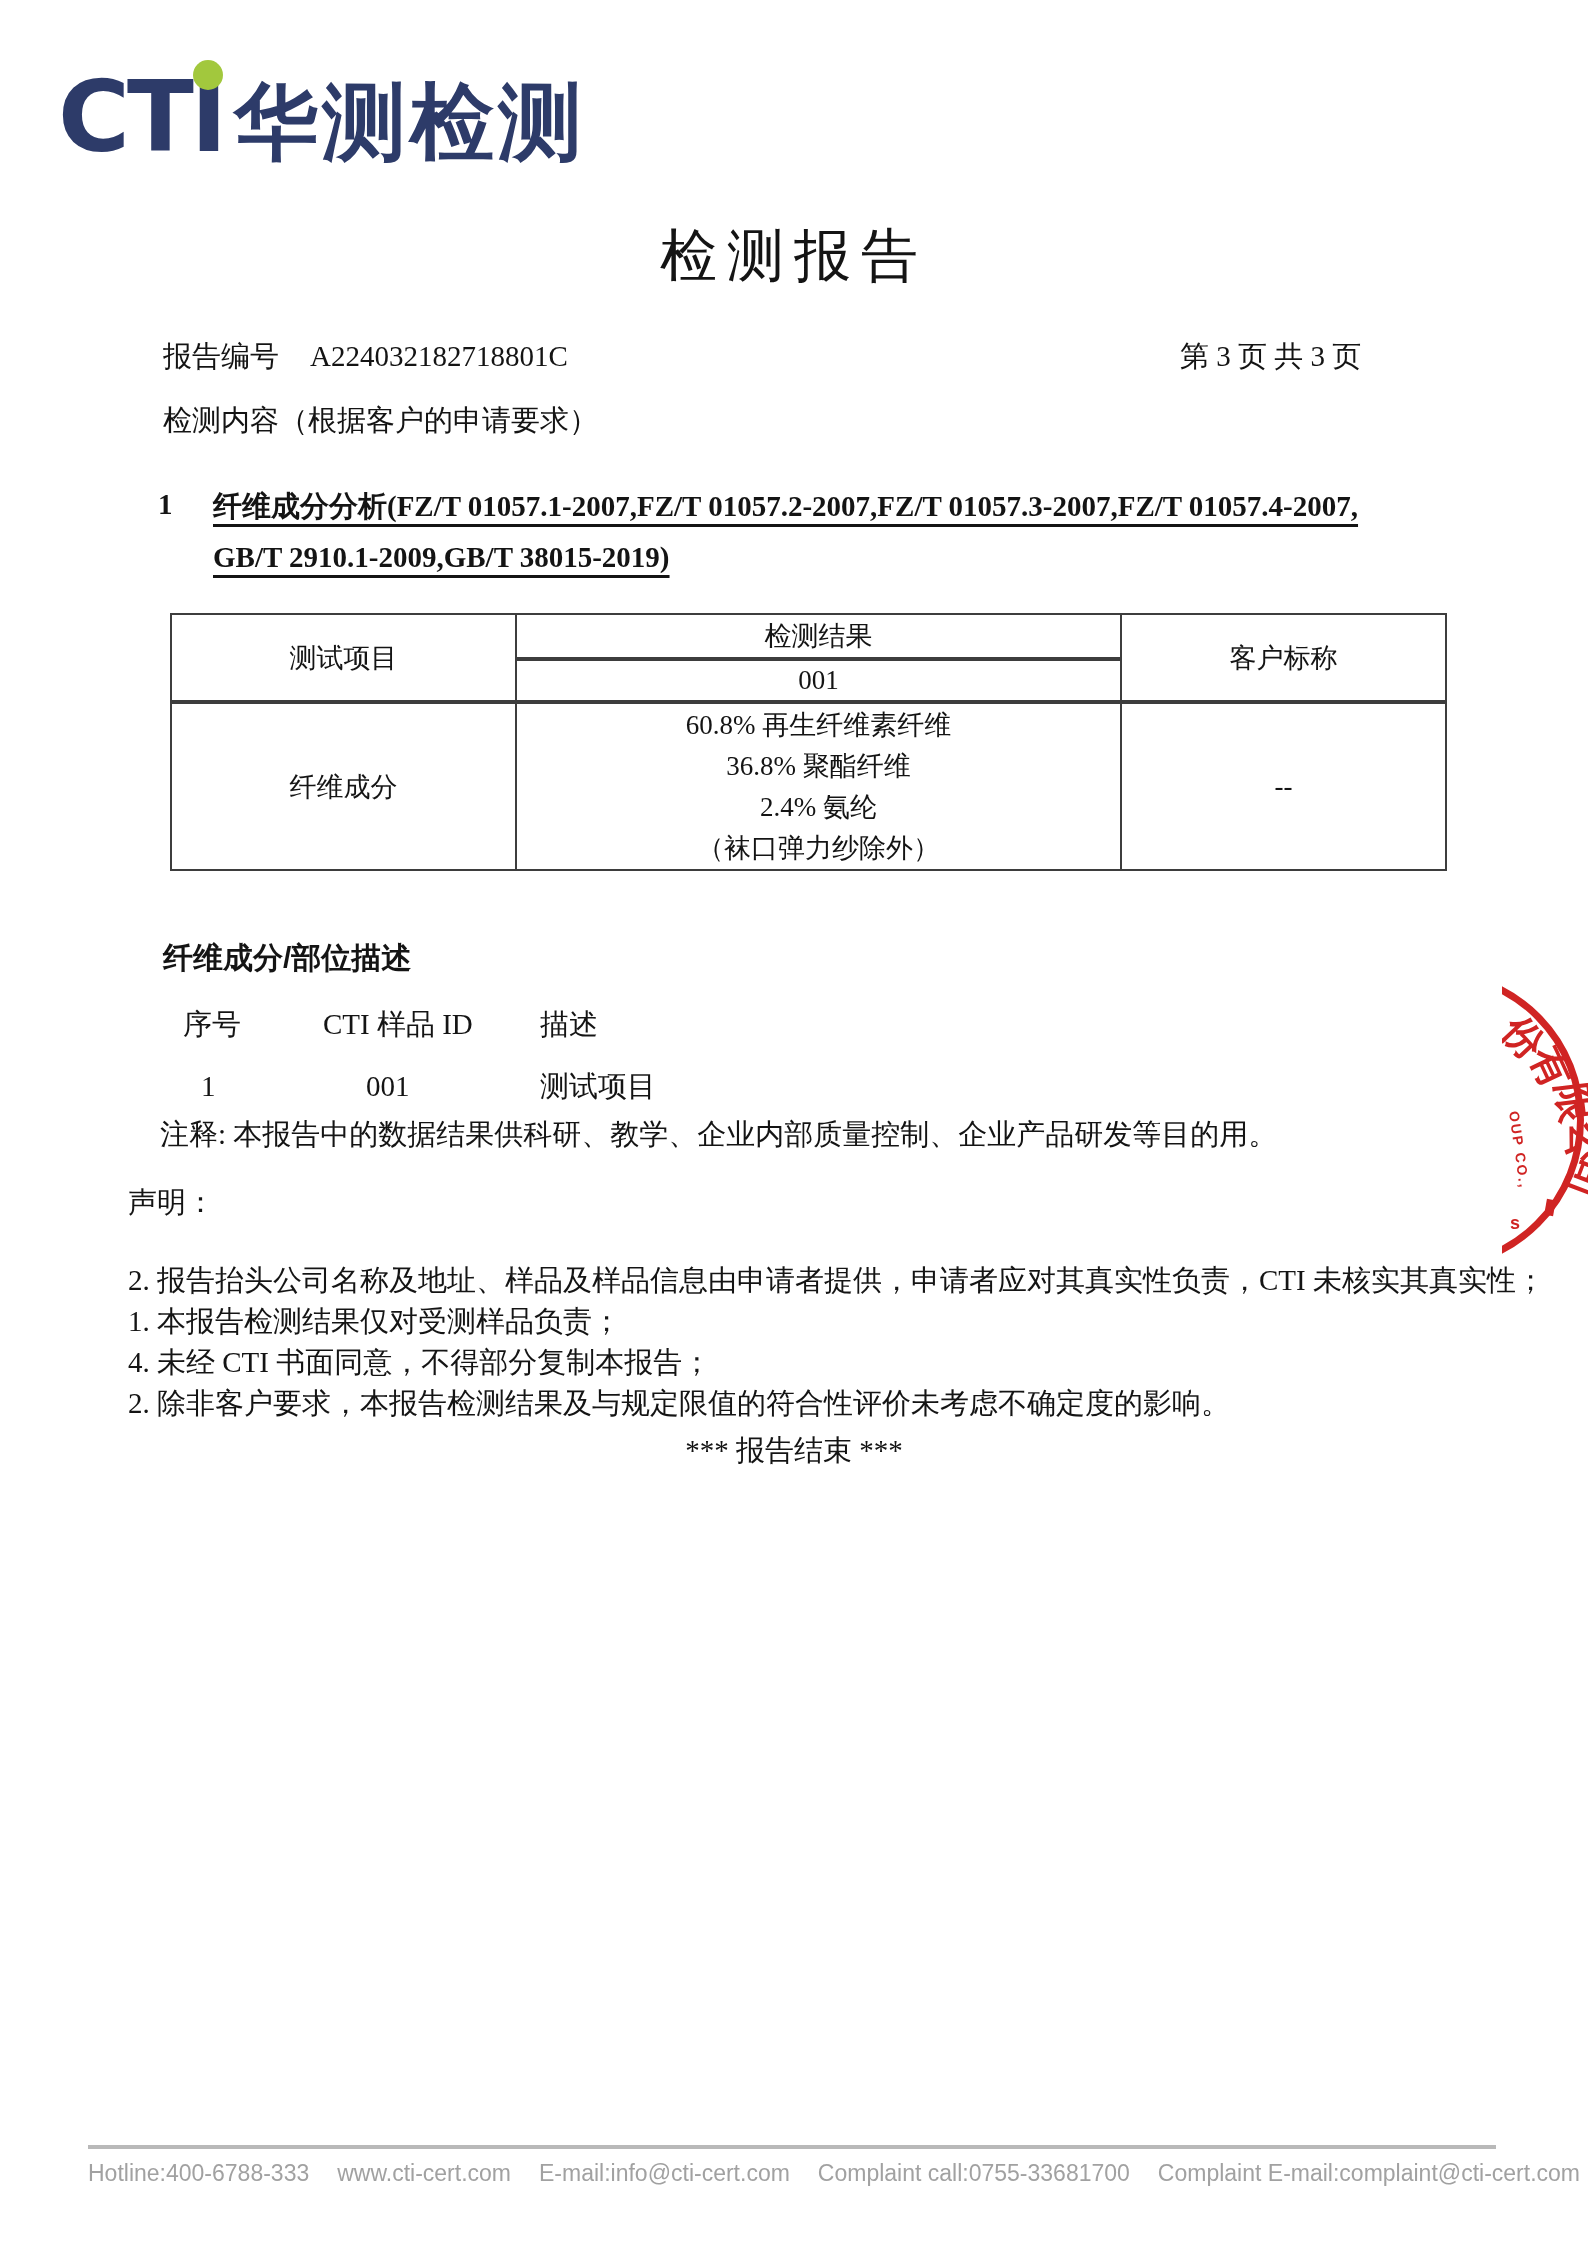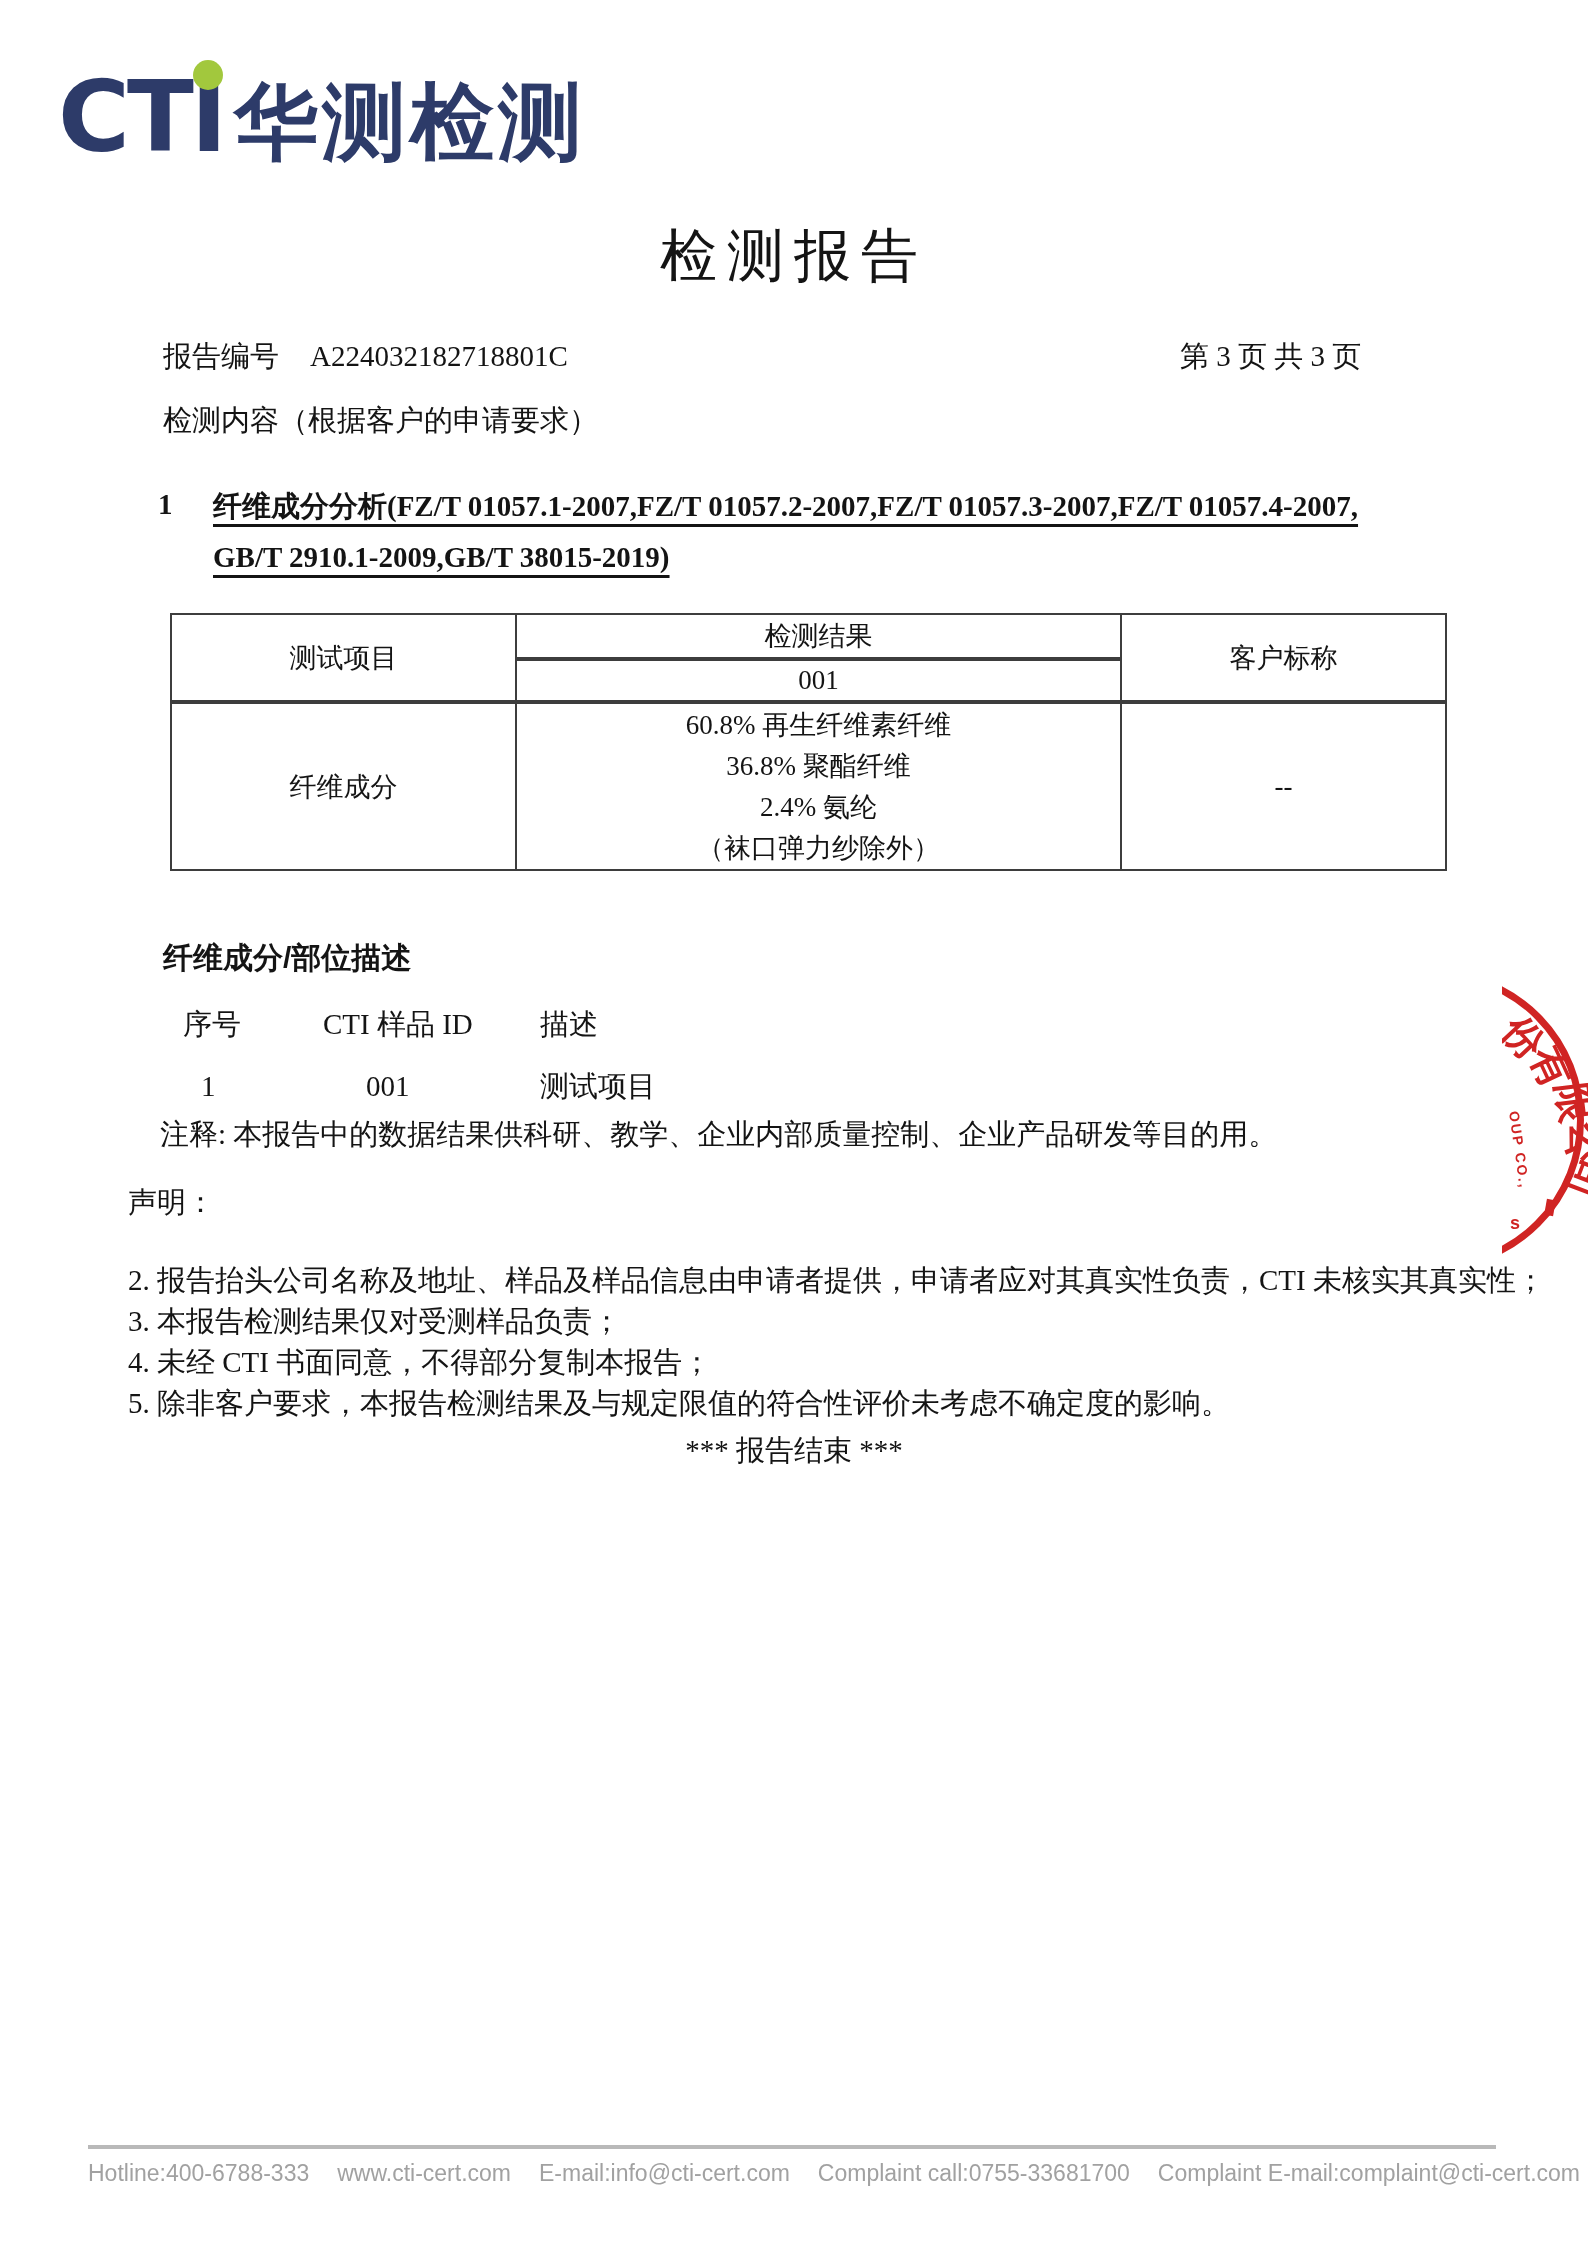--- a/index.html
+++ b/index.html
@@ -107,23 +107,23 @@
   <div class="abs bodytext" style="left:323px;top:1006px;">CTI 样品 ID</div>
   <div class="abs bodytext" style="left:540px;top:1006px;">描述</div>
   <div class="abs bodytext" style="left:201px;top:1068px;">1</div>
   <div class="abs bodytext" style="left:366px;top:1068px;">001</div>
   <div class="abs bodytext" style="left:540px;top:1068px;">测试项目</div>
 
   <div class="abs bodytext" style="left:160px;top:1116px;">注释: 本报告中的数据结果供科研、教学、企业内部质量控制、企业产品研发等目的用。</div>
 
   <div class="abs bodytext" style="left:128px;top:1184px;">声明：</div>
   <div class="abs bodytext" style="left:128px;top:1262px;">2.  报告抬头公司名称及地址、样品及样品信息由申请者提供，申请者应对其真实性负责，CTI 未核实其真实性；</div>
-  <div class="abs bodytext" style="left:128px;top:1303px;">3.  本报告检测结果仅对受测样品负责；</div>
+  <div class="abs bodytext" style="left:128px;top:1303px;">1.  本报告检测结果仅对受测样品负责；</div>
   <div class="abs bodytext" style="left:128px;top:1344px;">4.  未经 CTI 书面同意，不得部分复制本报告；</div>
-  <div class="abs bodytext" style="left:128px;top:1385px;">5.  除非客户要求，本报告检测结果及与规定限值的符合性评价未考虑不确定度的影响。</div>
+  <div class="abs bodytext" style="left:128px;top:1385px;">2.  除非客户要求，本报告检测结果及与规定限值的符合性评价未考虑不确定度的影响。</div>
 
   <div class="abs bodytext" style="left:0;top:1432px;width:1588px;text-align:center;">*** 报告结束 ***</div>
 
   <div class="stamp-clip">
     <div class="stamp-ring"></div>
     <div class="stamp-char" style="left:0px;top:50px;transform:rotate(47deg);">份</div>
     <div class="stamp-char" style="left:27px;top:80px;transform:rotate(65deg);">有</div>
     <div class="stamp-char" style="left:50px;top:116px;transform:rotate(83deg);">限</div>
     <div class="stamp-char" style="left:62px;top:156px;transform:rotate(98deg);">公</div>
     <div class="stamp-char" style="left:62px;top:192px;transform:rotate(111deg);">司</div>

